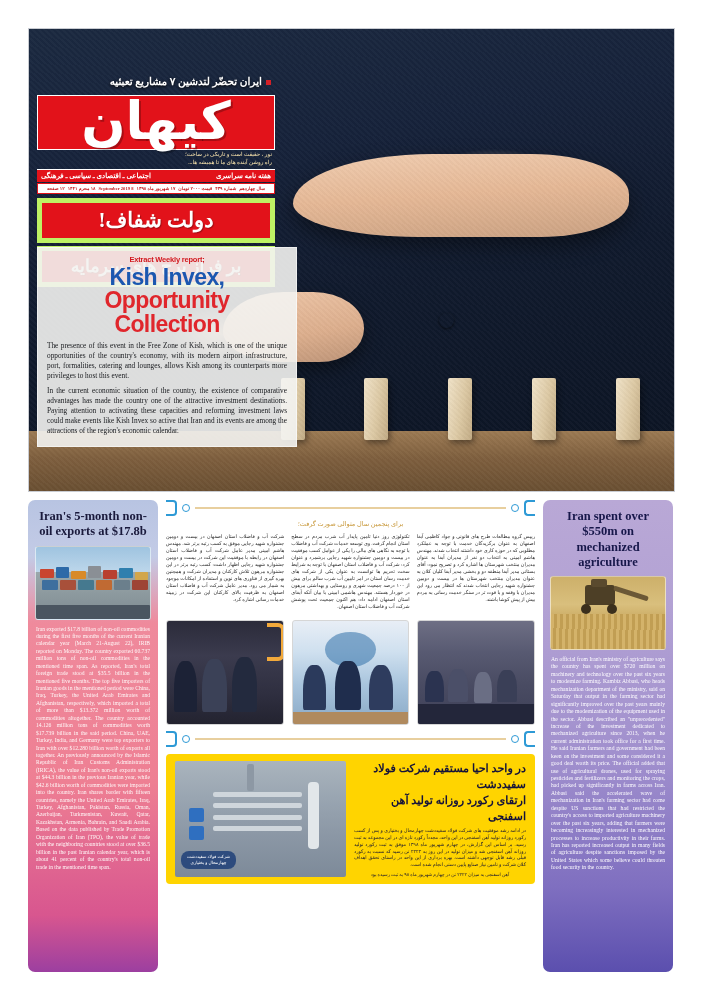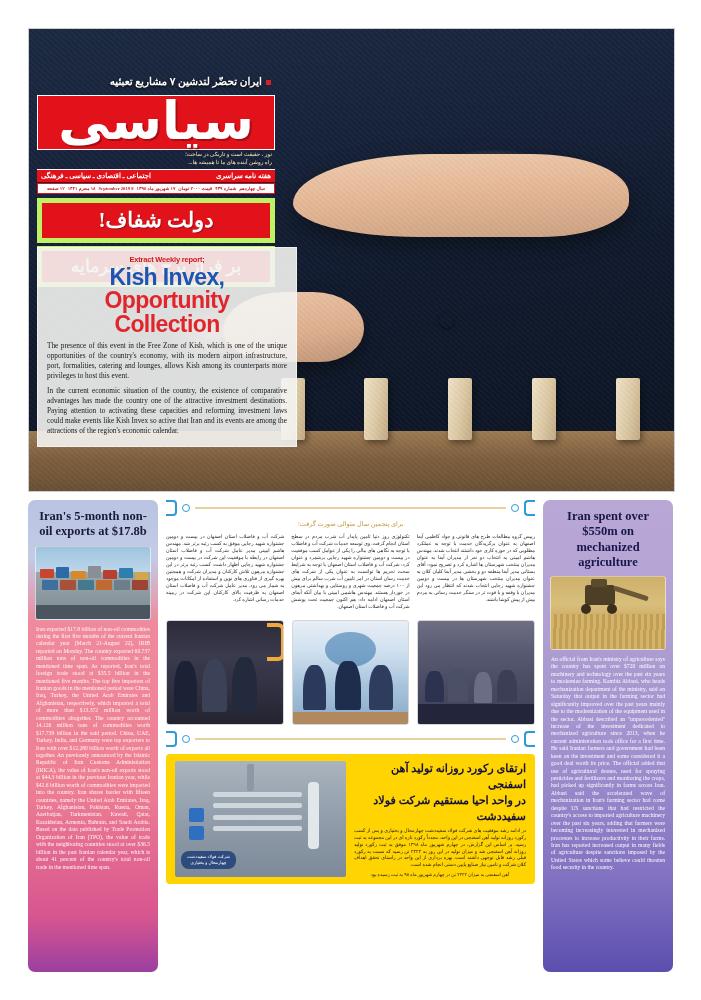--- a/index.html
+++ b/index.html
@@ -158,21 +158,21 @@
       <div class="domino" style="left:39%"></div>
     </div>
 
     <div class="masthead">
       <div class="arabic-strip">
         <span class="sq"></span><span>ایران تحضّر لتدشین ۷ مشاریع تعبئیه</span>
       </div>
 
       <div class="logo-block">
         <div class="logo-red">
-          <div class="logo-word">سیاسی</div>
+          <div class="logo-word">کیهان</div>
         </div>
         <div class="logo-motto">
           <div>نور ، حقیقت است و تاریکی در ساخت؛</div>
           <div>راه روشن آینده های ما تا همیشه ها...</div>
         </div>
         <div class="logo-sub">
           <span>هفته نامه سراسری</span>
           <span>اجتماعی ـ اقتصادی ـ سیاسی ـ فرهنگی</span>
         </div>
         <div class="logo-date">
@@ -276,22 +276,22 @@
         <div class="rule-cap l"></div>
         <div class="rule-dot"></div>
         <div class="rule-line"></div>
         <div class="rule-dot"></div>
         <div class="rule-cap"></div>
       </div>
 
       <div class="yellow">
         <div class="y-text">
           <div class="y-head">
+            <div>در واحد احیا مستقیم شرکت فولاد سفیددشت</div>
             <div>ارتقای رکورد روزانه تولید آهن اسفنجی</div>
-            <div>در واحد احیا مستقیم شرکت فولاد سفیددشت</div>
           </div>
           <div class="y-body">در ادامه رشد موفقیت های شرکت فولاد سفیددشت چهارمحال و بختیاری و پس از کسب رکورد روزانه تولید آهن اسفنجی در این واحد، مجدداً رکورد تازه ای در این مجموعه به ثبت رسید. بر اساس این گزارش، در چهارم شهریور ماه ۱۳۹۸ موفق به ثبت رکورد تولید روزانه آهن اسفنجی شد و میزان تولید در این روز به ۲۲۲۲ تن رسید که نسبت به رکورد قبلی رشد قابل توجهی داشته است. بهره برداری از این واحد در راستای تحقق اهداف کلان شرکت و تامین نیاز صنایع پایین دستی انجام شده است.</div>
           <div class="y-foot">آهن اسفنجی به میزان ۲۲۲۲ تن در چهارم شهریور ماه ۹۸ به ثبت رسیده بود</div>
         </div>
         <div class="y-ph">
           <div class="pipe" style="left:22%;top:26%;width:52%;height:5px;"></div>
           <div class="pipe" style="left:22%;top:36%;width:52%;height:5px;"></div>
           <div class="pipe" style="left:22%;top:46%;width:52%;height:5px;"></div>
           <div class="pipe" style="left:22%;top:56%;width:52%;height:5px;"></div>
           <div class="pipe" style="left:78%;top:18%;width:11px;height:58%;background:#e2e7ea;border-radius:4px;"></div>

